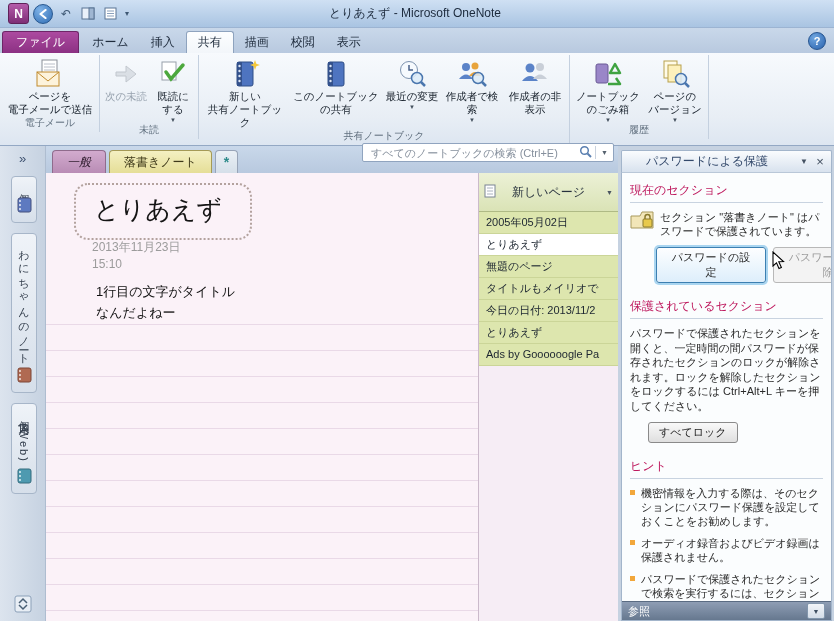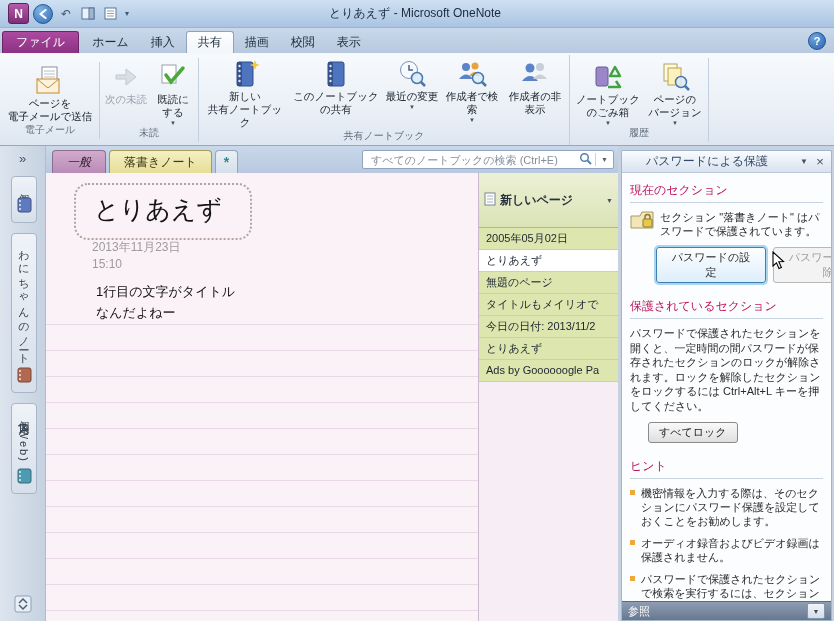--- a/index.html
+++ b/index.html
@@ -22,21 +22,21 @@
   .file-tab{height:21px;line-height:21px;padding:0 13px;background:linear-gradient(#AC4AA0,#8C3183);color:#fff;
     font-size:12px;border:1px solid #6E2567;border-bottom:none;border-radius:3px 3px 0 0;margin-right:2px;}
   .rtab{height:21px;line-height:21px;padding:0 11px;font-size:12px;color:#1E2B3C;}
   .rtab.active{background:linear-gradient(#FDFEFF,#F2F6FA);border:1px solid #8EA3BE;border-bottom:none;
     border-radius:3px 3px 0 0;}
   .help-circle{position:absolute;right:8px;top:4px;width:16px;height:16px;border-radius:50%;
     background:radial-gradient(circle at 35% 30%,#6FA6E0,#2A62AD);color:#fff;font-size:11px;font-weight:bold;
     display:flex;align-items:center;justify-content:center;border:1px solid #24538F;}
   
   .ribbon{height:93px;background:linear-gradient(#F7FAFD,#E8EEF5 70%,#DDE6F1);border-bottom:1px solid #93A8C4;
-    display:flex;align-items:center;padding:2px 0 0 1px;box-sizing:border-box;}
+    display:flex;align-items:flex-start;padding:2px 0 0 1px;box-sizing:border-box;}
   .rgroup{display:flex;flex-direction:column;border-right:1px solid #C4D0DF;padding:0 2px;}
   .rgroup .btns{flex:1;display:flex;align-items:stretch;}
   .glabel{height:16px;font-size:10px;color:#61707F;text-align:center;line-height:14px;}
   .rbtn{display:flex;flex-direction:column;align-items:center;padding:4px 2px 0;border-radius:3px;box-sizing:border-box;}
   .ric{height:31px;display:flex;align-items:flex-start;justify-content:center;}
   .rlb{font-size:10.5px;line-height:13px;color:#17202B;text-align:center;white-space:pre-line;}
   .caret{font-size:6px;color:#44505E;margin-top:1px;line-height:6px;}
   .rbtn.disabled .rlb{color:#97A2AE;}
   .rbtn.disabled svg{opacity:.55;}
   
@@ -51,41 +51,41 @@
   .nav-bottom{position:absolute;bottom:4px;}
   .center{flex:1;display:flex;flex-direction:column;min-width:0;}
   
   .sectionbar{height:27px;display:flex;align-items:flex-end;padding:0 4px 0 6px;
     background:linear-gradient(#C9D8EA,#B8C9DF);}
   .stab{height:22px;line-height:22px;padding:0 14px;font-size:12px;border:1px solid #98A4B8;border-bottom:none;
     border-radius:4px 4px 0 0;margin-right:3px;}
   .stab.general{background:linear-gradient(#D2ABCE,#B98CB5);color:#332032;border-color:#8F6B8C;font-style:italic;}
   .stab.active{background:linear-gradient(#F4F0C2,#E5DE97);color:#3E3919;border-color:#A59A56;}
   .stab.newtab{padding:0 8px;background:linear-gradient(#EAF0F6,#D5DFE9);color:#2E8B8B;font-size:14px;font-weight:bold;}
-  .searchbox{margin-left:auto;margin-bottom:4px;width:252px;height:19px;background:#fff;border:1px solid #90A4BF;
+  .searchbox{margin-left:auto;margin-bottom:11px;width:252px;height:19px;background:#fff;border:1px solid #90A4BF;
     border-radius:2px;display:flex;align-items:center;padding:0 3px 0 6px;box-sizing:border-box;}
   .searchbox input{flex:1;border:none;outline:none;font-size:11px;color:#333;background:transparent;min-width:0;
     font-family:inherit;}
   .searchbox input::placeholder{color:#858F9C;opacity:1;}
   .search-sep{width:1px;height:13px;background:#C9D2DE;margin:0 3px;}
   .search-caret{font-size:7px;color:#55616E;padding:0 2px;}
   
   .contentrow{flex:1;display:flex;min-height:0;}
   .canvas{flex:1;position:relative;background:#FBF2F8;overflow:hidden;}
   .ruled{position:absolute;left:0;right:0;top:126px;bottom:0;
     background:repeating-linear-gradient(to bottom,transparent 0px,transparent 25px,#E9D9E7 25px,#E9D9E7 26px);}
   .page-title-box{position:absolute;left:28px;top:10px;border:2px dotted #B3A29E;border-radius:14px;
     padding:8px 28px 12px 18px;font-size:25px;color:#141414;}
   .page-meta{position:absolute;left:46px;top:66px;font-size:12px;color:#9B9B9B;line-height:17px;}
   .page-body{position:absolute;left:50px;top:108px;font-size:13px;color:#101010;line-height:21px;}
   
   .pagelist{width:140px;background:#F6EDF5;border-left:1px solid #CBBACB;display:flex;flex-direction:column;
     box-sizing:border-box;}
   .pl-header{height:22px;background:linear-gradient(#ECF1D6,#DAE3B6);border-bottom:1px solid #AFBA85;
-    display:flex;align-items:center;gap:4px;padding:16px 5px;font-size:12px;color:#26303C;flex:none;font-weight:bold;}
+    display:flex;align-items:center;gap:16px;padding:8px 5px;font-size:12px;color:#26303C;flex:none;}
   .pl-caret{margin-left:auto;font-size:7px;color:#4A5560;}
   .pl-item{height:21px;line-height:21px;padding:0 7px;font-size:11px;color:#1C2530;background:#DDE6AE;
     border-bottom:1px solid #CBD598;white-space:nowrap;overflow:hidden;flex:none;}
   .pl-item.selected{background:#FFFFFF;}
   
   .taskpane{width:216px;display:flex;flex-direction:column;background:#C6D2E1;padding:4px 2px 0 3px;box-sizing:border-box;}
   .tp-header{height:21px;background:linear-gradient(#FAFCFE,#D8E2EE);border:1px solid #A3B5CB;border-bottom:1px solid #B9C7D8;
     border-radius:2px 2px 0 0;display:flex;align-items:center;padding:0 3px 0 24px;flex:none;}
   .tp-title{flex:1;font-size:12px;color:#33496B;}
   .tp-btn{width:16px;height:16px;display:flex;align-items:center;justify-content:center;color:#445162;font-size:8px;}

